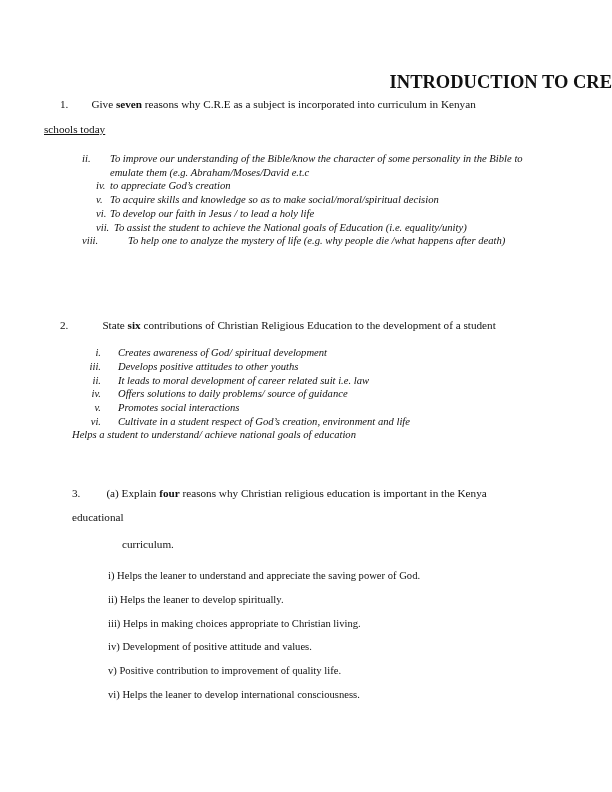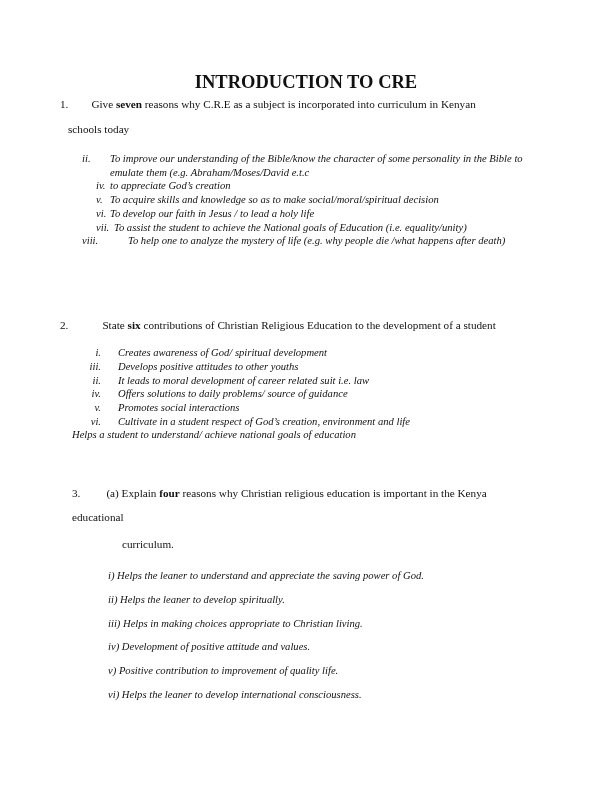--- a/index.html
+++ b/index.html
@@ -1,43 +1,43 @@
 <!DOCTYPE html>
 <html><head>
 <meta charset="utf-8">
 <style>
   html, body { margin: 0; padding: 0; background: #ffffff; }
   body { width: 612px; height: 792px; position: relative; overflow: hidden;
          font-family: "Liberation Serif", "DejaVu Serif", serif; color: #111; }
   .abs { position: absolute; white-space: nowrap; }
-  .title { left: 0; width: 612px; top: 72px; text-align: center; font-weight: bold; font-size: 18.5px; }
+  .title { left: 0; width: 612px; top: 72px; text-align: right; font-weight: bold; font-size: 18.5px; }
   .q { font-size: 11.2px; }
   .q b { font-weight: bold; }
   .it { font-style: italic; font-size: 10.6px; line-height: 13.6px; }
   .num { display: inline-block; }
   ol.r1 { position: absolute; left: 96px; top: 152px; margin: 0; padding: 0; list-style: none; width: 460px; }
   ol.r1 li { font-style: italic; font-size: 10.6px; line-height: 13.7px; white-space: nowrap; }
   ol.r1 li .num { width: 14px; }
   ol.r1 li.wrap { white-space: normal; padding-left: 14px; text-indent: -14px; }
   ol.r1 li.viii .num { width: 32px; }
   ol.r2 { position: absolute; left: 60px; top: 346px; margin: 0; padding: 0; list-style: none; }
   ol.r2 li { font-style: italic; font-size: 10.6px; line-height: 13.8px; white-space: nowrap; }
   ol.r2 li .num { width: 58px; text-align: right; padding-right: 17px; box-sizing: border-box; }
   ol.r3 { position: absolute; left: 108px; top: 564px; margin: 0; padding: 0; list-style: none; }
-  ol.r3 li { font-style: italic; font-size: 10.6px; line-height: 23.8px; white-space: nowrap; }
+  ol.r3 li { font-size: 10.6px; line-height: 23.8px; white-space: nowrap; }
 </style>
 </head>
 <body>
 
 <div class="abs title">INTRODUCTION TO CRE</div>
 
 <div class="abs q" style="left:60px; top:98px;">
   <span>1.</span><span style="display:inline-block;width:23px"></span><span>Give </span><b>seven</b><span> reasons why C.R.E as a subject is incorporated into curriculum in Kenyan</span>
 </div>
-<div class="abs q" style="left:68px; top:123px;">schools today</div>
+<div class="abs q" style="left:44px; top:123px;text-decoration:underline;">schools today</div>
 
 <ol class="r1">
   <li class="wrap" style="width:440px"><span class="num">ii.</span><span>To improve our understanding of the Bible/know the character of some personality in the Bible to emulate them (e.g. Abraham/Moses/David e.t.c</span></li>
   <li><span class="num">iv.</span><span>to appreciate God’s creation</span></li>
   <li><span class="num">v.</span><span>To acquire skills and knowledge so as to make social/moral/spiritual decision</span></li>
   <li><span class="num">vi.</span><span>To develop our faith in Jesus / to lead a holy life</span></li>
   <li><span class="num" style="width:18px">vii.</span><span>To assist the student to achieve the National goals of Education (i.e. equality/unity)</span></li>
   <li class="wrap viii" style="width:446px"><span class="num">viii.</span><span>To help one to analyze the mystery of life (e.g. why people die /what happens after death)</span></li>
 </ol>
 

